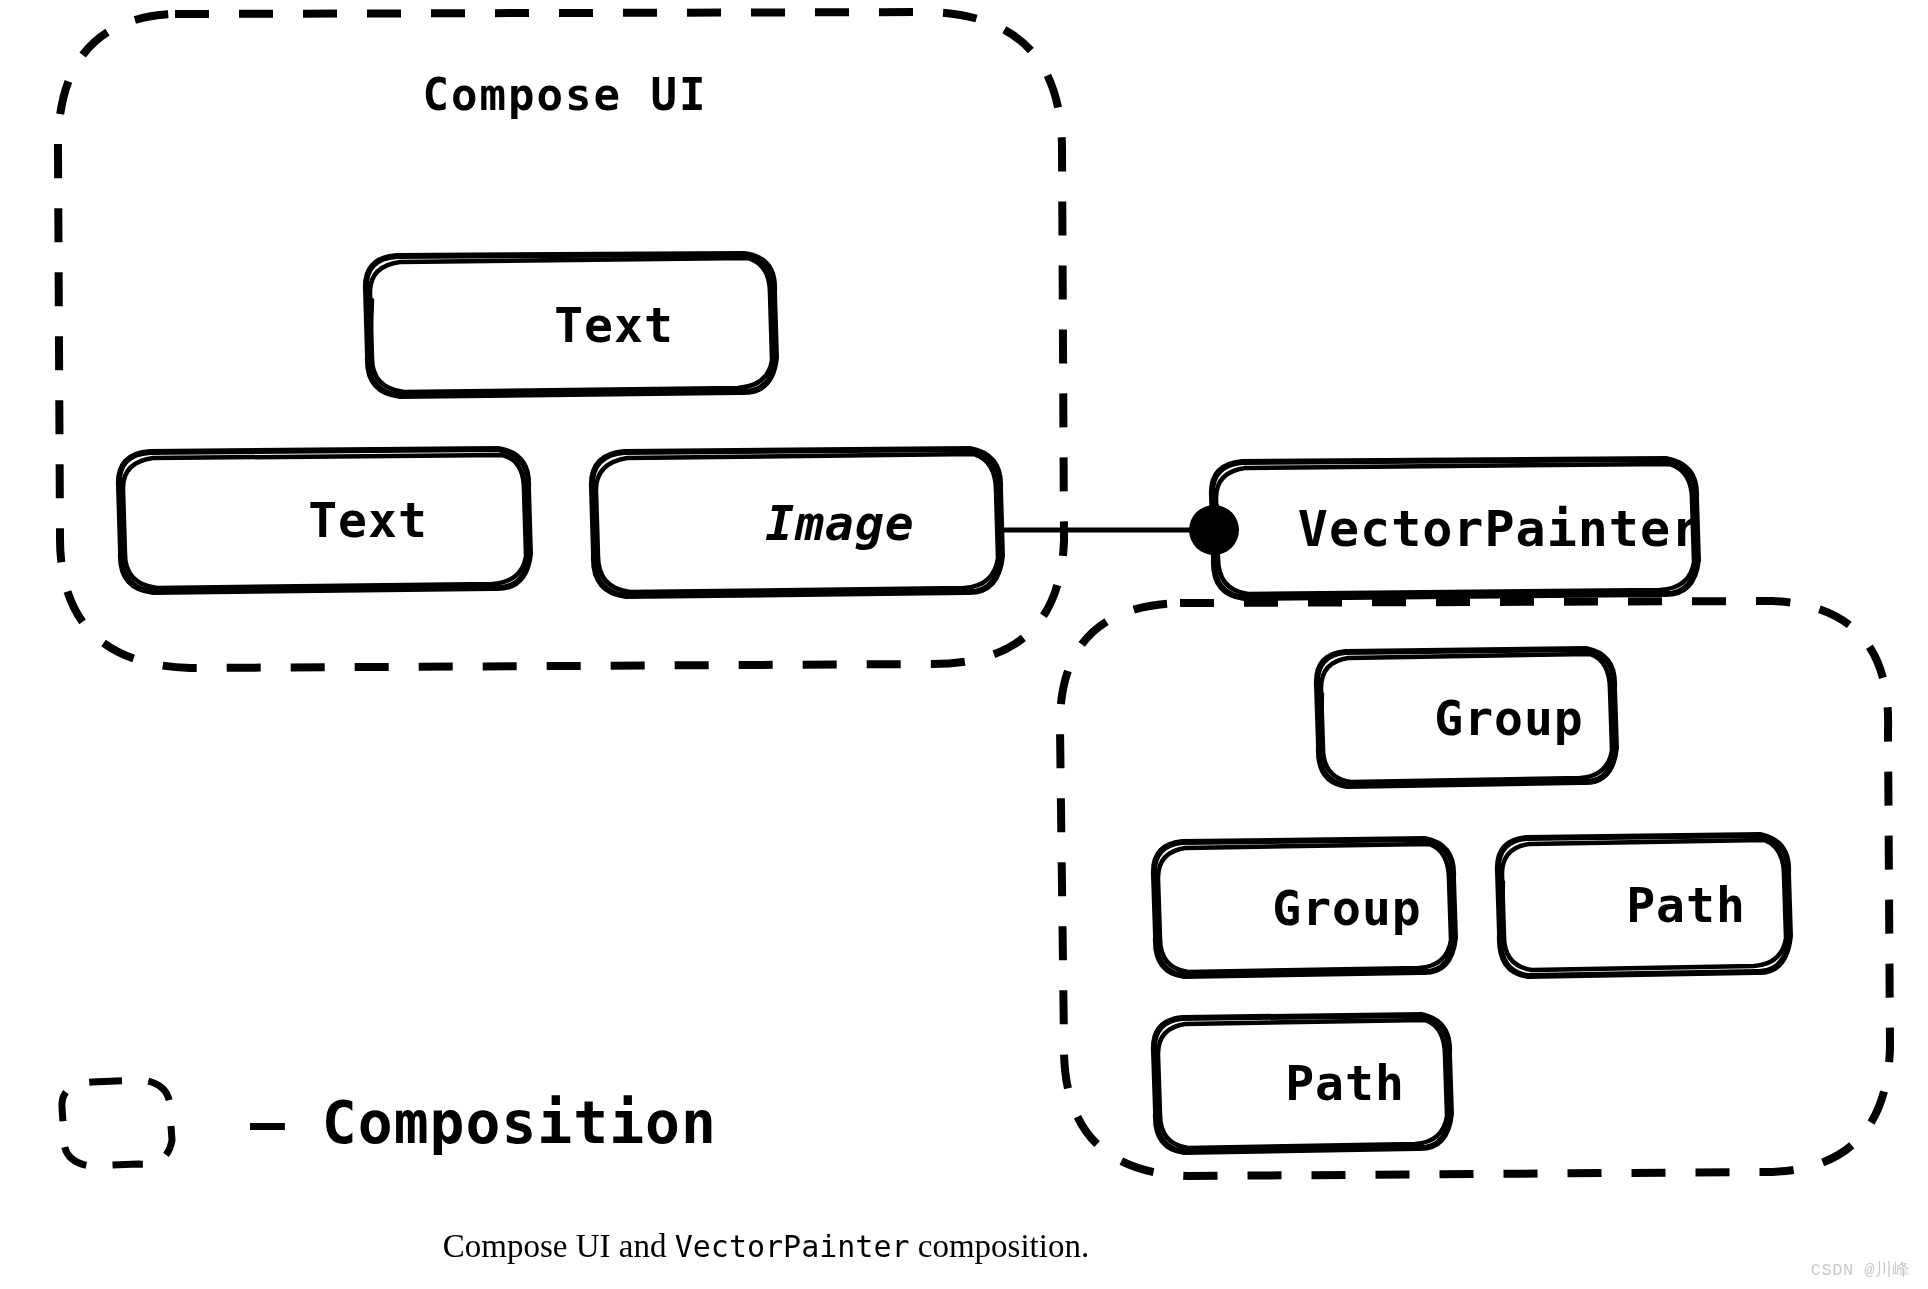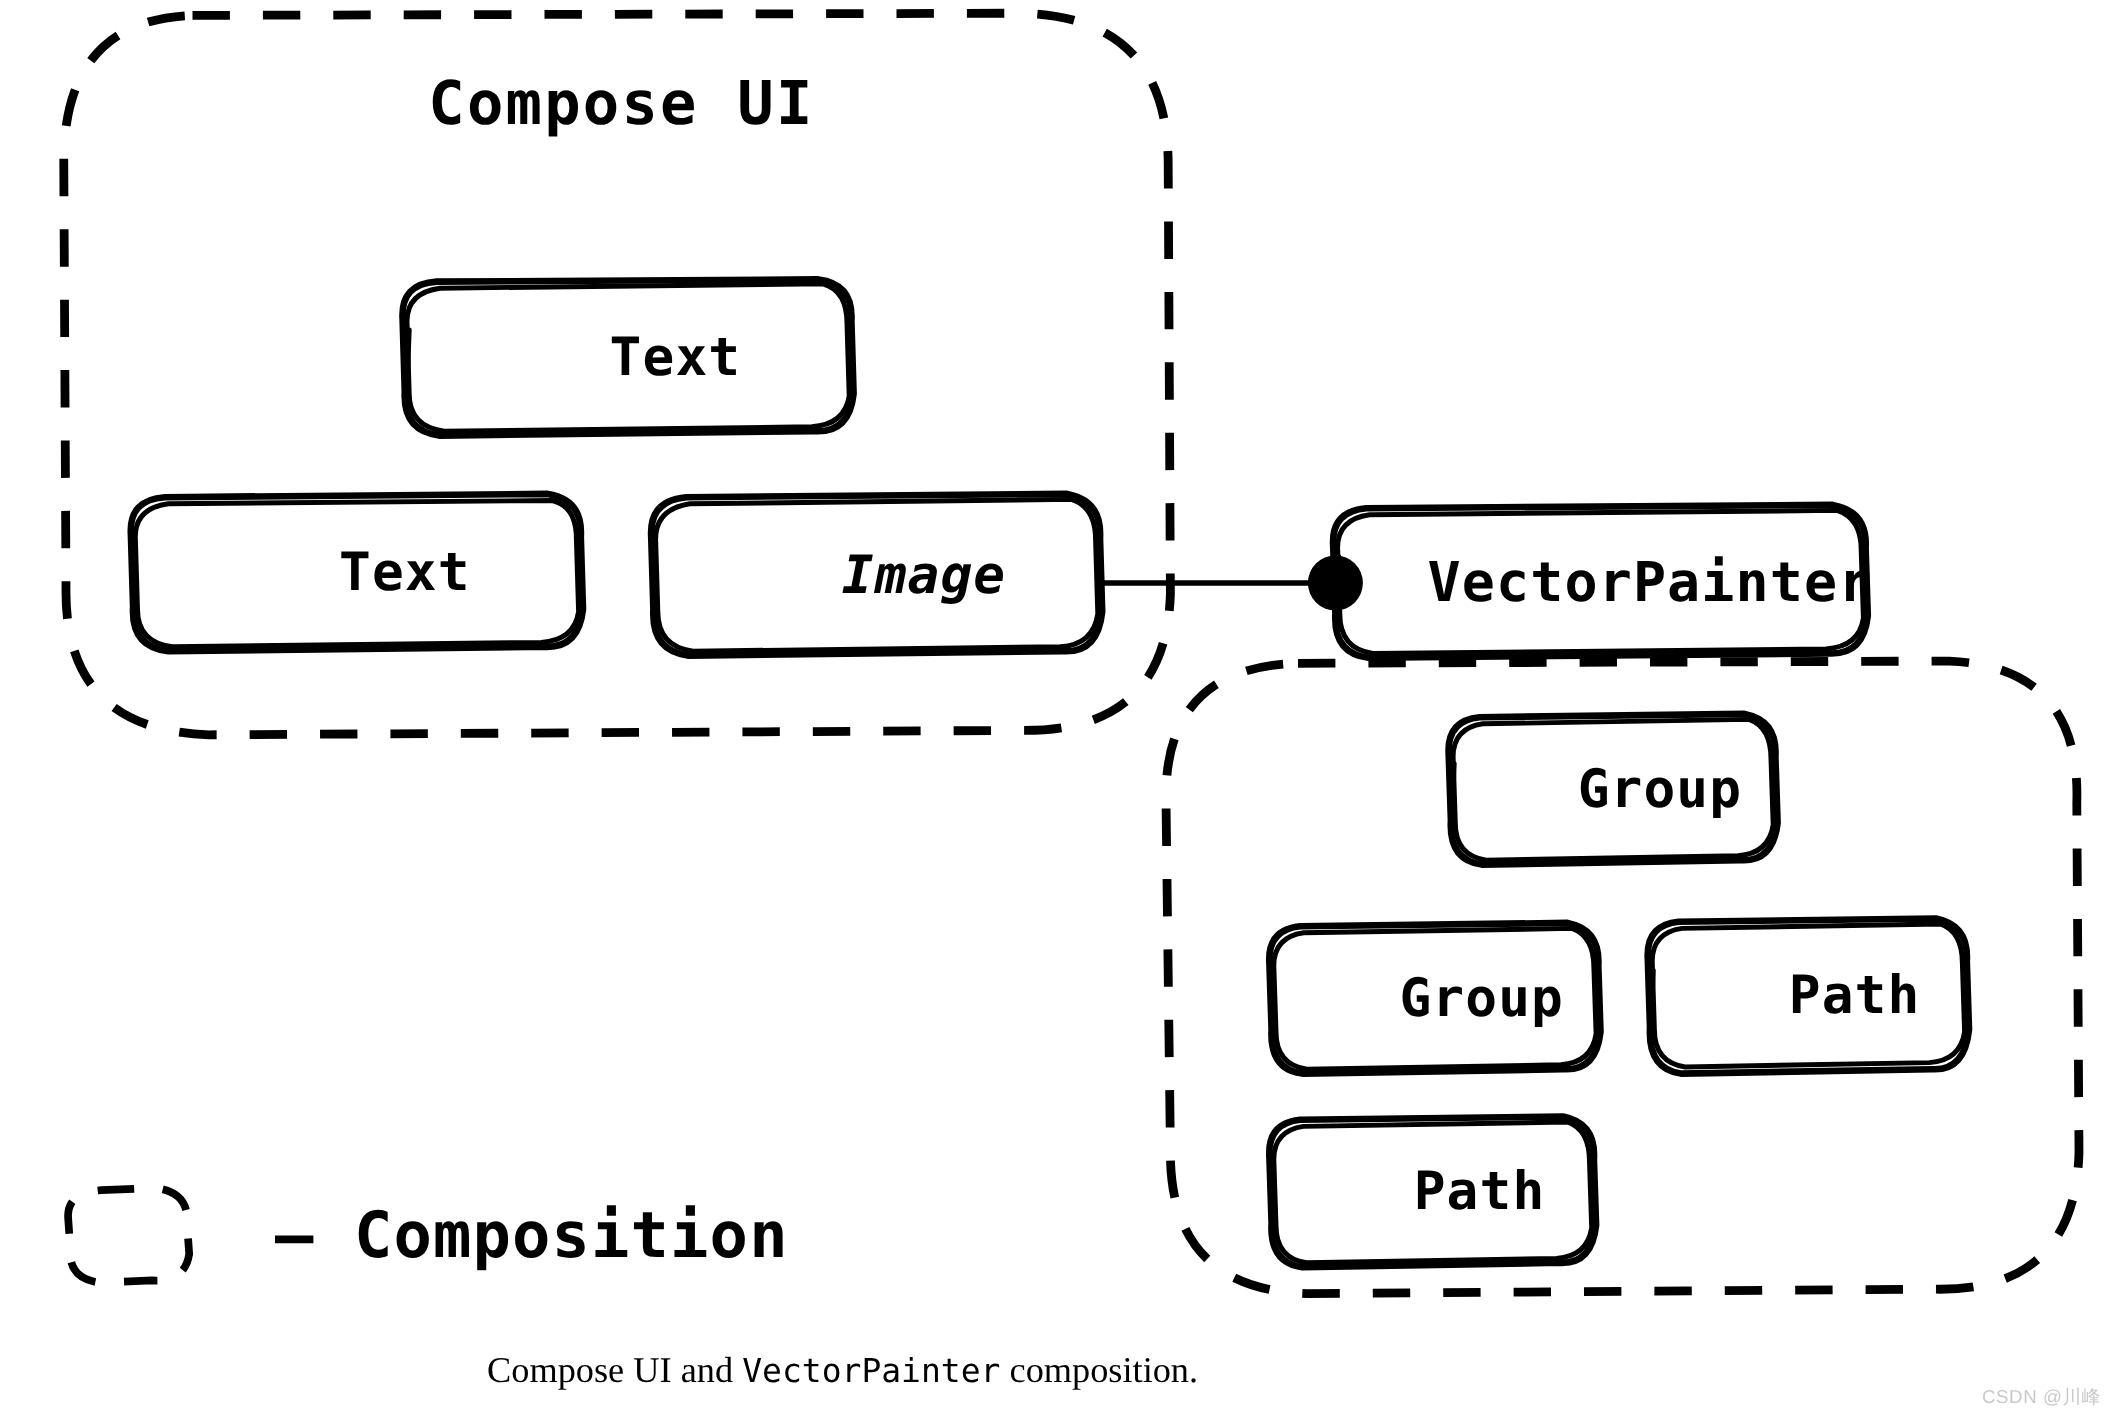--- a/index.html
+++ b/index.html
@@ -31,21 +31,21 @@
     font-family: "DejaVu Sans Mono", monospace;
     white-space: nowrap;
     pointer-events: none;
   }
   
   #compose-ui-title {
     left: 280px;
     top: 52px;
     width: 570px;
     height: 84px;
-    font-size: 55px;
+    font-size: 44px;
     font-weight: 600;
     letter-spacing: 2px;
   }
   
   .node-label {
     font-size: 48px;
     font-weight: 600;
     letter-spacing: 1px;
     margin-left: 44px;
   }
@@ -90,21 +90,21 @@
     font-size: 30px;
   }
 
   
   #watermark {
     position: absolute;
     right: 18px;
     bottom: 8px;
     color: #c9c9c9;
     font-size: 17px;
-    font-family: Liberation Sans, sans-serif;
+    font-family: Liberation Mono, monospace;
     letter-spacing: 0.5px;
   }
 </style>
 </head>
 <body>
 
 <div id="canvas">
 
   <svg id="sketch" viewBox="0 0 1928 1289" xmlns="http://www.w3.org/2000/svg">
     <defs>

